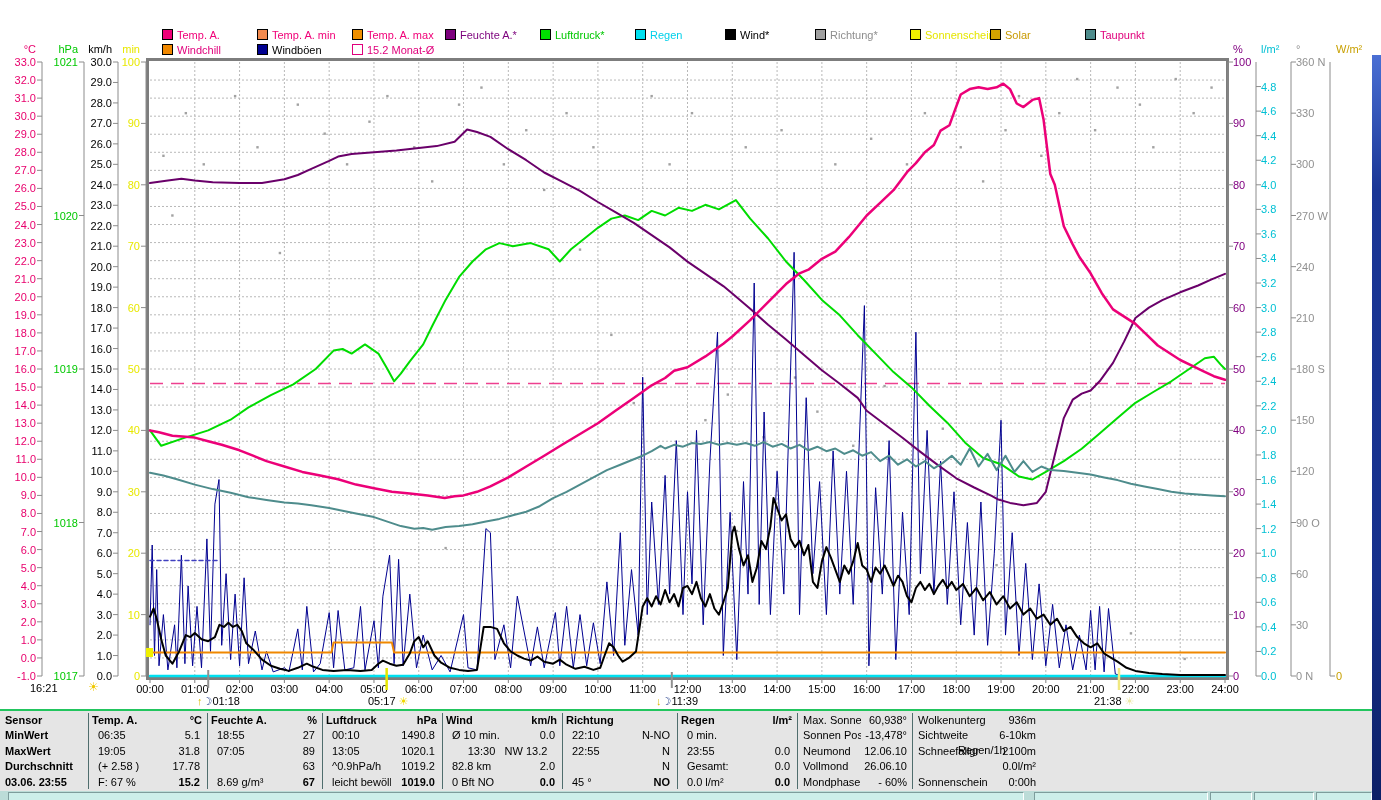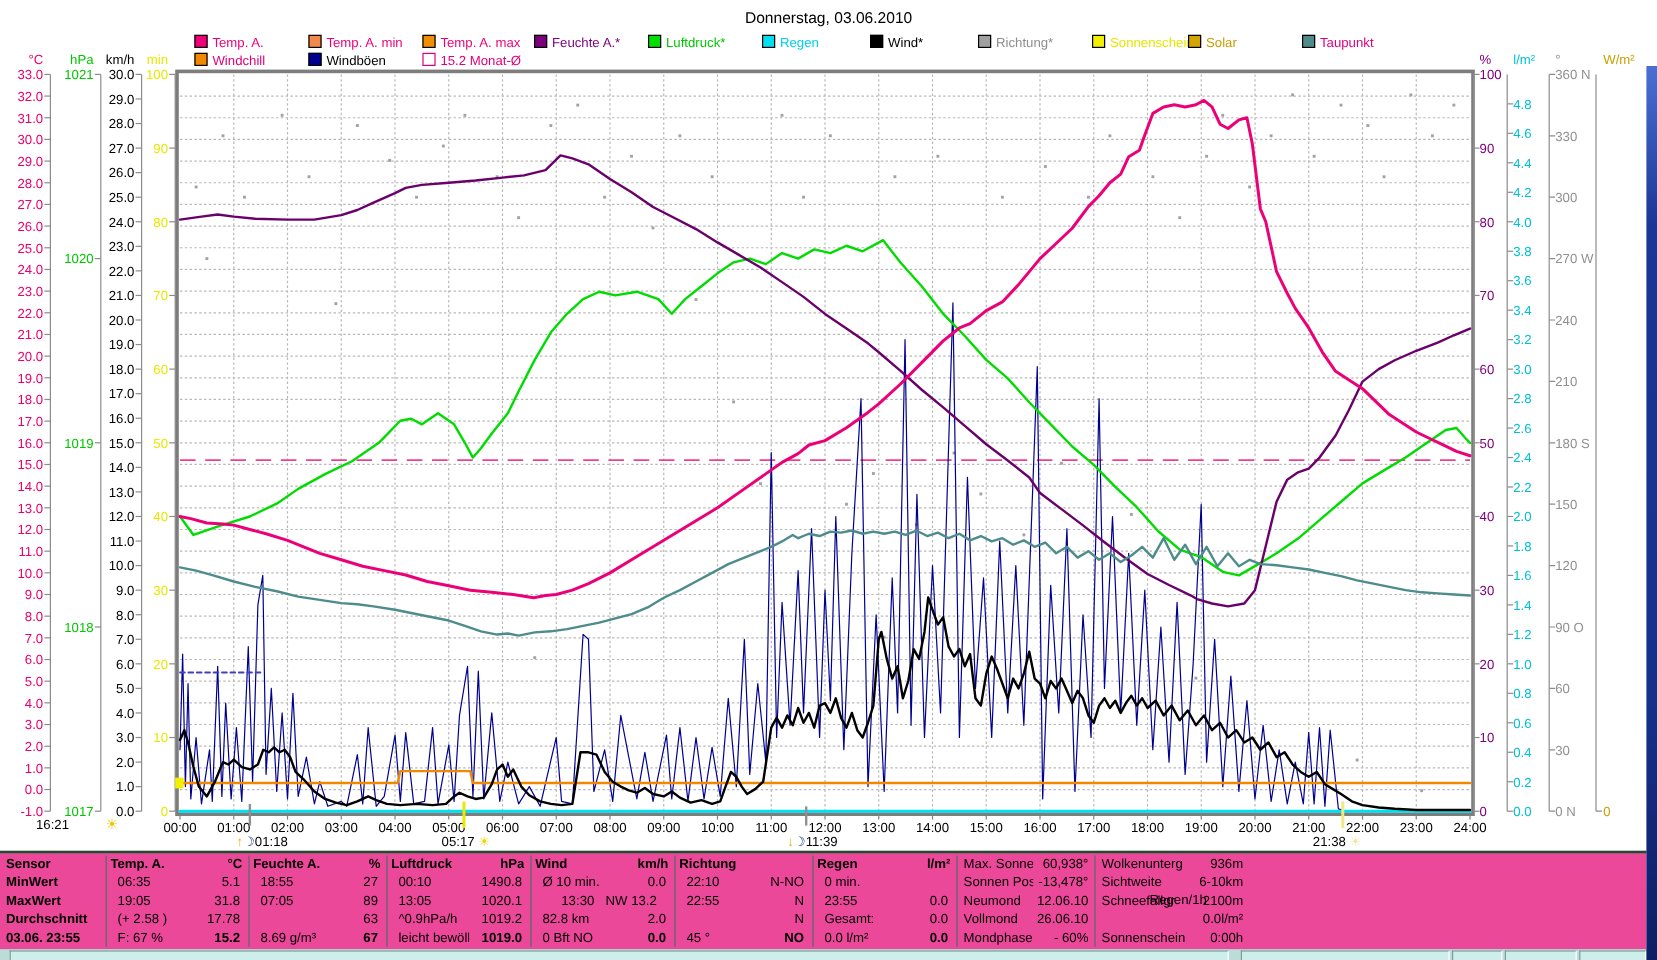--- a/index.html
+++ b/index.html
@@ -5,37 +5,36 @@
   html,body{margin:0;padding:0;background:#dfdfdf;font-family:"Liberation Sans",sans-serif;}
   #app{position:relative;width:1381px;height:800px;background:#ffffff;overflow:hidden;}
   .title{position:absolute;top:7px;left:0;width:1381px;text-align:center;font-size:13px;color:#000;}
   .legend-item{position:absolute;height:13px;font-size:11px;white-space:nowrap;line-height:12px;}
   .legend-item .sw{display:inline-block;width:9px;height:9px;border:1px solid #000;margin-right:4px;vertical-align:-1px;}
   .axis-marker{position:absolute;font-size:11px;color:#000;white-space:nowrap;}
   .axis-marker .ic{font-size:11px;}
   #corner-time{position:absolute;left:30px;top:682px;font-size:11px;color:#000;}
   #corner-sun{position:absolute;left:88px;top:680px;font-size:12px;color:#f0c800;}
   
-  #wtable{position:absolute;left:0;top:709px;width:1372px;height:80px;background:#ec4899;border-top:2px solid #14532d;border-bottom:2px solid #7d9a9a;font-size:11px;color:#000;}
+  #wtable{position:absolute;left:0;top:709px;width:1372px;height:80px;background:#e5e5e5;border-top:2px solid #22c55e;border-bottom:2px solid #7d9a9a;font-size:11px;color:#000;}
   .tsep{position:absolute;top:2px;bottom:2px;width:1px;background:#4f6d6d;}
   .tcell{position:absolute;height:15px;line-height:15px;white-space:nowrap;overflow:hidden;}
   .tb{font-weight:bold;}
   .tr{text-align:right;}
   
   #statusbar{position:absolute;left:0;top:791px;width:1372px;height:9px;background:#bcdcd8;}
   .sseg{position:absolute;top:1px;height:12px;background:#cdeeea;border-top:1px solid #7e9c9c;border-left:1px solid #7e9c9c;border-right:1px solid #fff;}
   #winedge{position:absolute;left:1372px;top:55px;width:9px;height:745px;background:linear-gradient(180deg,#4a6fd4 0%,#1a3696 18%,#16308c 70%,#0c1f66 100%);}
   svg{position:absolute;left:0;top:0;}
   svg text{font-family:"Liberation Sans",sans-serif;}
 </style>
 </head>
 <body>
 
 <div id="app">
-  <div class="title">Donnerstag, 03.06.2010</div>
   <div id="legend">
       <div class="legend-item" style="left: 162px; top: 29px;"><span class="sw" style="background: rgb(240, 0, 120);"></span><span style="color: rgb(240, 0, 120);">Temp. A.</span></div>
       <div class="legend-item" style="left: 257px; top: 29px;"><span class="sw" style="background: rgb(242, 138, 78);"></span><span style="color: rgb(240, 0, 120);">Temp. A. min</span></div>
       <div class="legend-item" style="left: 352px; top: 29px;"><span class="sw" style="background: rgb(240, 144, 0);"></span><span style="color: rgb(240, 0, 120);">Temp. A. max</span></div>
       <div class="legend-item" style="left: 445px; top: 29px;"><span class="sw" style="background: rgb(124, 0, 124);"></span><span style="color: rgb(124, 0, 124);">Feuchte A.*</span></div>
       <div class="legend-item" style="left: 540px; top: 29px;"><span class="sw" style="background: rgb(0, 224, 0);"></span><span style="color: rgb(0, 200, 0);">Luftdruck*</span></div>
       <div class="legend-item" style="left: 635px; top: 29px;"><span class="sw" style="background: rgb(0, 224, 240);"></span><span style="color: rgb(0, 208, 234);">Regen</span></div>
       <div class="legend-item" style="left: 725px; top: 29px;"><span class="sw" style="background: rgb(0, 0, 0);"></span><span style="color: rgb(0, 0, 0);">Wind*</span></div>
       <div class="legend-item" style="left: 815px; top: 29px; text-align: right;"><span class="sw" style="background: rgb(160, 160, 160);"></span><span style="color: rgb(142, 142, 142);">Richtung*</span></div>
       <div class="legend-item" style="left: 910px; top: 29px;"><span class="sw" style="background: rgb(240, 240, 0);"></span><span style="color: rgb(230, 230, 0);">Sonnenschein</span></div>

